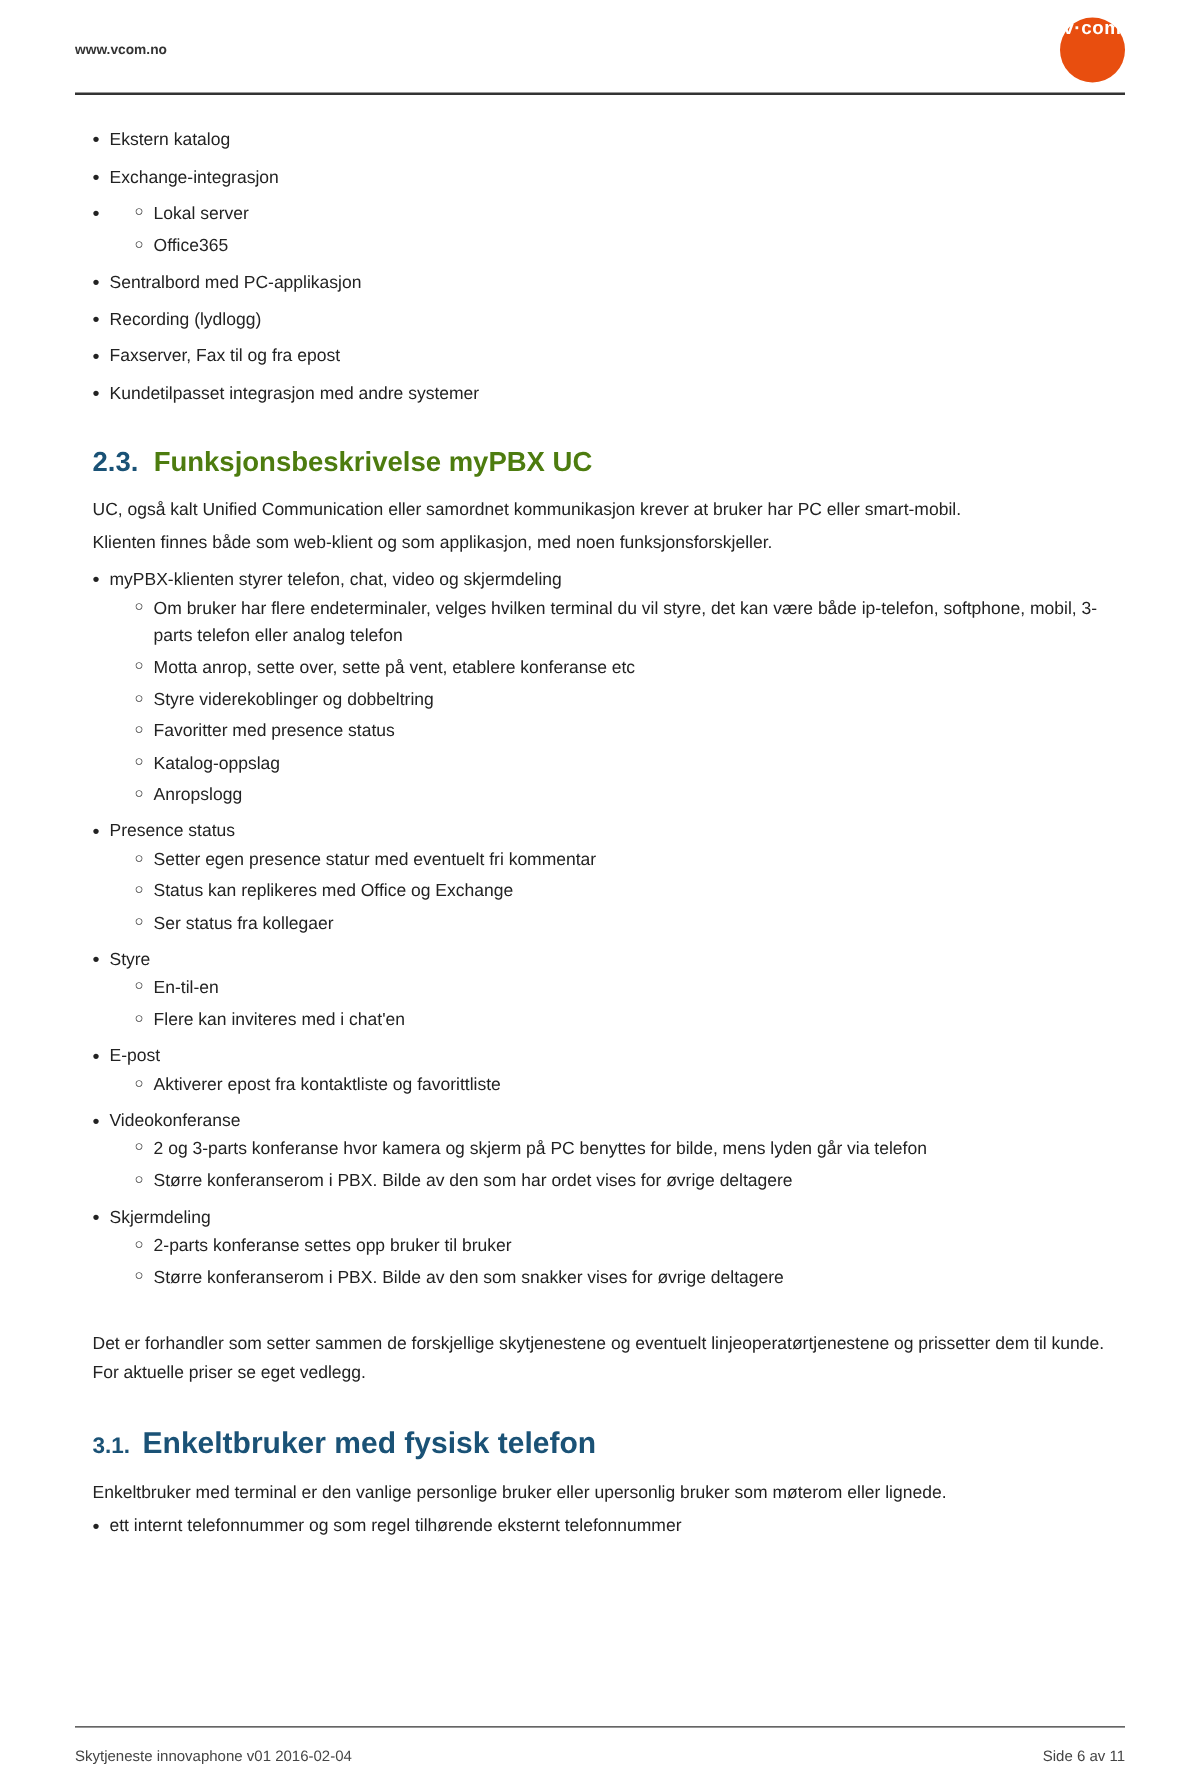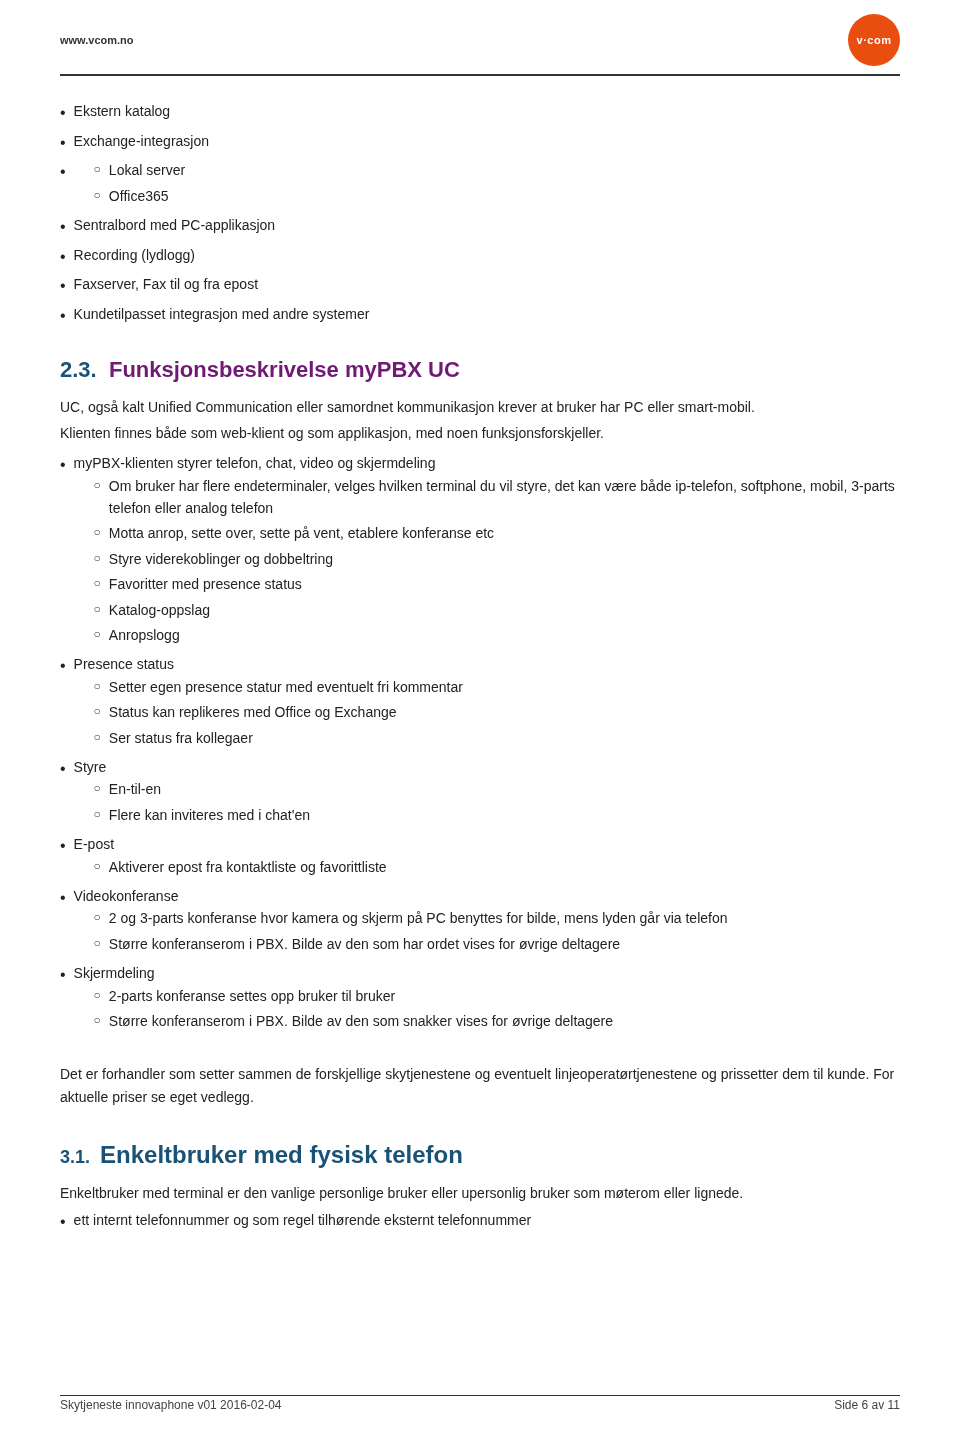--- a/index.html
+++ b/index.html
@@ -34,31 +34,32 @@
     .logo-container {
       display: flex;
       align-items: center;
     }
     .logo-circle {
       width: 52px;
       height: 52px;
       border-radius: 50%;
       background: #e84e0f;
       display: flex;
-      align-items: center;
+      align-items: flex-start;
       justify-content: center;
       color: #fff;
-      font-size: 11px;
+      font-size: 15px;
       font-weight: bold;
       letter-spacing: 0.5px;
     }
 
     
     .content {
       line-height: 1.6;
+      margin-left: 14px;
     }
 
     
     ul.bullet-list {
       list-style: none;
       margin: 0;
       padding: 0;
     }
     ul.bullet-list > li {
       display: flex;
@@ -100,21 +101,21 @@
     .section-number {
       font-size: 22px;
       font-weight: bold;
       color: #1a5276;
       margin: 24px 0 8px 0;
     }
     .section-title-inline {
       display: inline;
       font-size: 22px;
       font-weight: bold;
-      color: #701a75;
+      color: #4d7c0f;
     }
     .subsection-number {
       font-size: 18px;
       font-weight: bold;
       color: #1a5276;
       margin: 24px 0 8px 0;
     }
     .subsection-title-inline {
       display: inline;
       font-size: 24px;
@@ -130,21 +131,21 @@
 
     
     .footer {
       position: absolute;
       bottom: 20px;
       left: 60px;
       right: 60px;
       display: flex;
       justify-content: space-between;
       border-top: 1px solid #333;
-      padding-top: 2px;
+      padding-top: 16px;
       font-size: 12px;
       color: #444;
     }
   </style>
 </head>
 <body>
 
 <div class="page-wrapper">
 
   <div class="header">

